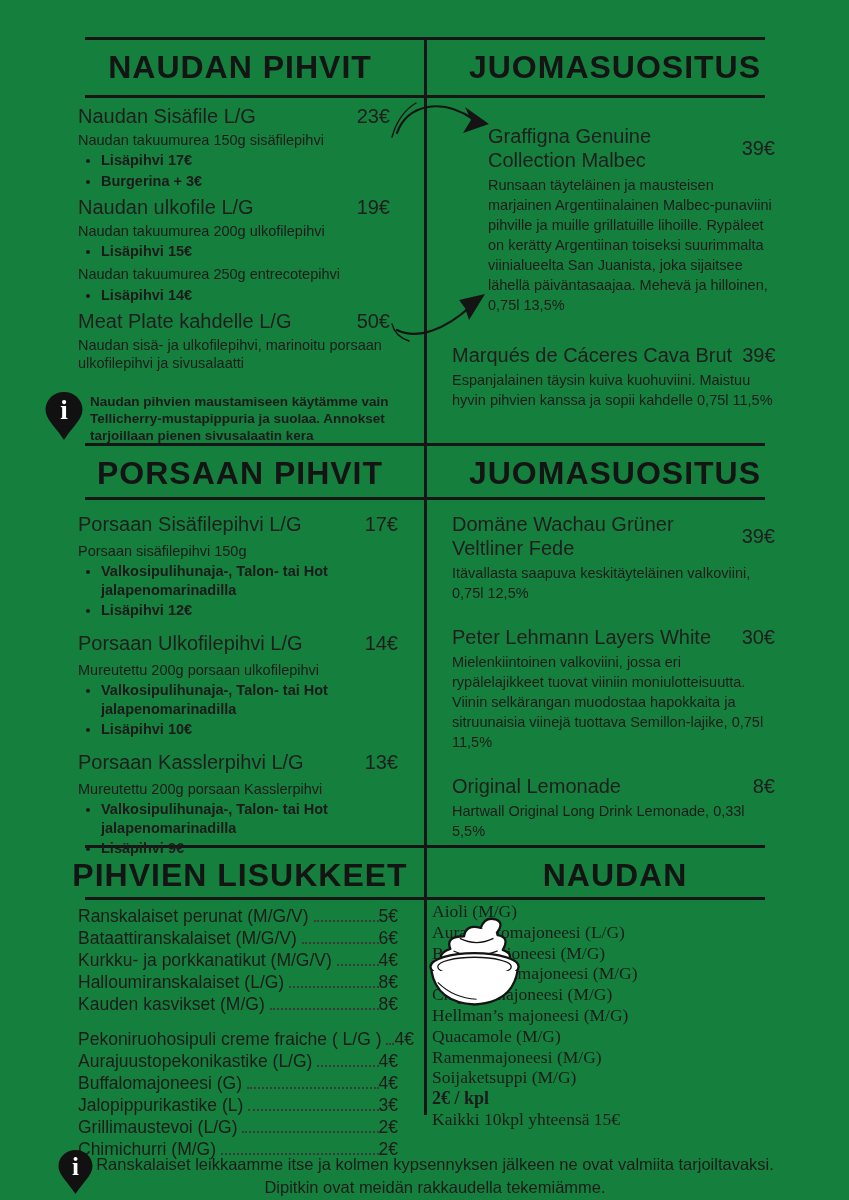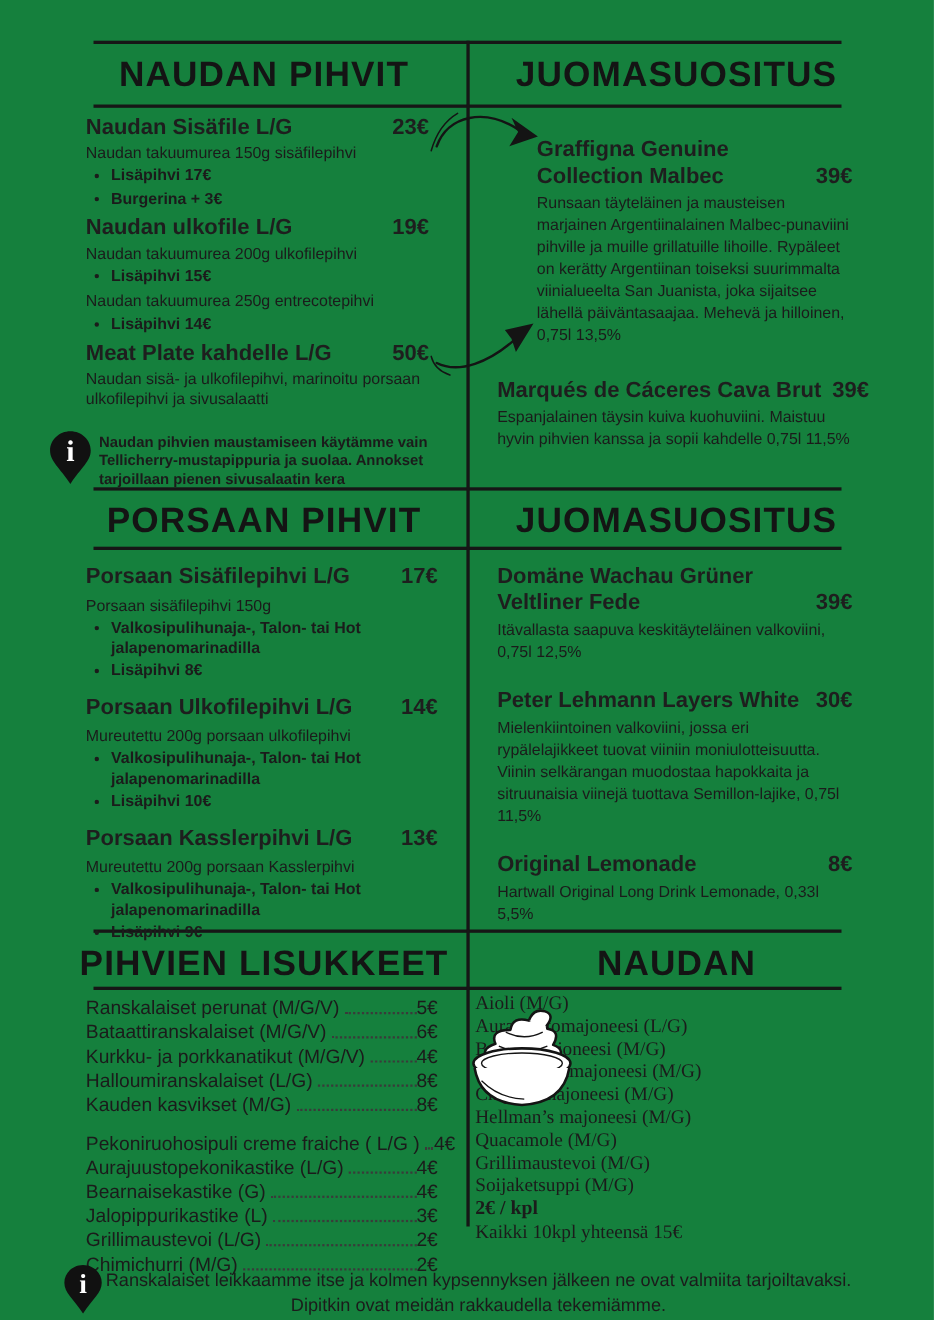--- a/index.html
+++ b/index.html
@@ -16,22 +16,22 @@
     font-size:32px; font-weight:700; letter-spacing:1px; text-align:center;
     color:#141414;
   }
   .sec-title.row2 { top:445px; }
   .sec-title.row3 { top:847px; }
 
   .col { position:absolute; }
 
   
   .menu-item { margin-bottom:5px; }
-  .mi-head { display:flex; justify-content:space-between; align-items:flex-end;
-             font-size:20px; font-weight:700; line-height:1.2; color:#1e1e1e; }
+  .mi-head { display:flex; justify-content:space-between; align-items:center;
+             font-size:20px; font-weight:400; line-height:1.2; color:#1e1e1e; }
   .mi-name { }
   .mi-price { white-space:nowrap; margin-left:10px; }
   .mi-desc { font-size:14.5px; line-height:1.26; margin-top:3px; }
   .mi-bullets { margin:2px 0 2px 10px; padding-left:13px; font-size:14.5px; line-height:1.26; }
   .mi-bullets li { margin:2px 0;font-weight:bold; }
 
   .porsaan-col .menu-item { margin-bottom:12px; }
   .porsaan-col .mi-desc { margin-top:6px; }
 
   
@@ -153,21 +153,21 @@
 
   <div class="col porsaan-col" style="left:78px;top:512px;width:320px">
     <div class="menu-item">
       <div class="mi-head">
         <span class="mi-name">Porsaan Sisäfilepihvi L/G</span>
         <span class="mi-price">17€</span>
       </div>
       <div class="mi-desc">Porsaan sisäfilepihvi 150g</div>
       <ul class="mi-bullets">
         <li>Valkosipulihunaja-, Talon- tai Hot jalapenomarinadilla</li>
-        <li>Lisäpihvi 8€</li>
+        <li>Lisäpihvi 12€</li>
       </ul>
     </div>
     <div class="menu-item">
       <div class="mi-head">
         <span class="mi-name">Porsaan Ulkofilepihvi L/G</span>
         <span class="mi-price">14€</span>
       </div>
       <div class="mi-desc">Mureutettu 200g porsaan ulkofilepihvi</div>
       <ul class="mi-bullets">
         <li>Valkosipulihunaja-, Talon- tai Hot jalapenomarinadilla</li>
@@ -242,21 +242,21 @@
       <span class="dot-name">Pekoniruohosipuli creme fraiche ( L/G )</span>
       <span class="dots"></span>
       <span class="dot-price">4€</span>
     </div>
     <div class="dot-row">
       <span class="dot-name">Aurajuustopekonikastike (L/G)</span>
       <span class="dots"></span>
       <span class="dot-price">4€</span>
     </div>
     <div class="dot-row">
-      <span class="dot-name">Bearnaisekastike (G)</span>
+      <span class="dot-name">Buffalomajoneesi (G)</span>
       <span class="dots"></span>
       <span class="dot-price">4€</span>
     </div>
     <div class="dot-row">
       <span class="dot-name">Jalopippurikastike (L)</span>
       <span class="dots"></span>
       <span class="dot-price">3€</span>
     </div>
     <div class="dot-row">
       <span class="dot-name">Grillimaustevoi (L/G)</span>
@@ -271,21 +271,21 @@
   </div>
 
   <div class="col" style="left:432px;top:901px;width:360px">
     <div class="dip-line">Aioli (M/G)</div>
     <div class="dip-line">Aurajuustomajoneesi (L/G)</div>
     <div class="dip-line">Buffalomajoneesi (M/G)</div>
     <div class="dip-line">Chimichurrimajoneesi (M/G)</div>
     <div class="dip-line">Chipotlemajoneesi (M/G)</div>
     <div class="dip-line">Hellman’s majoneesi (M/G)</div>
     <div class="dip-line">Quacamole (M/G)</div>
-    <div class="dip-line">Grillimaustevoi (M/G)</div>
+    <div class="dip-line">Ramenmajoneesi (M/G)</div>
     <div class="dip-line">Soijaketsuppi (M/G)</div>
     <div class="dip-line bold">2€ / kpl</div>
     <div class="dip-line">Kaikki 10kpl yhteensä 15€</div>
   </div>
 
   <svg class="doodle" style="left:422px;top:910px" width="105" height="105" viewBox="0 0 100 100">
     <path d="M22 52 Q12 42 27 37 Q22 25 40 25 Q42 13 56 17 Q70 10 72 24 Q84 26 77 38 Q90 43 78 52 Z" fill="#fff" stroke="#141414" stroke-width="2.2" stroke-linejoin="round"></path>
     <path d="M56 17 Q60 6 70 9 Q79 12 71 22" fill="#fff" stroke="#141414" stroke-width="2.2" stroke-linejoin="round"></path>
     <path d="M30 39 Q50 48 72 39" fill="none" stroke="#141414" stroke-width="1.2"></path>
     <path d="M36 27 Q52 35 68 27" fill="none" stroke="#141414" stroke-width="1.2"></path>

